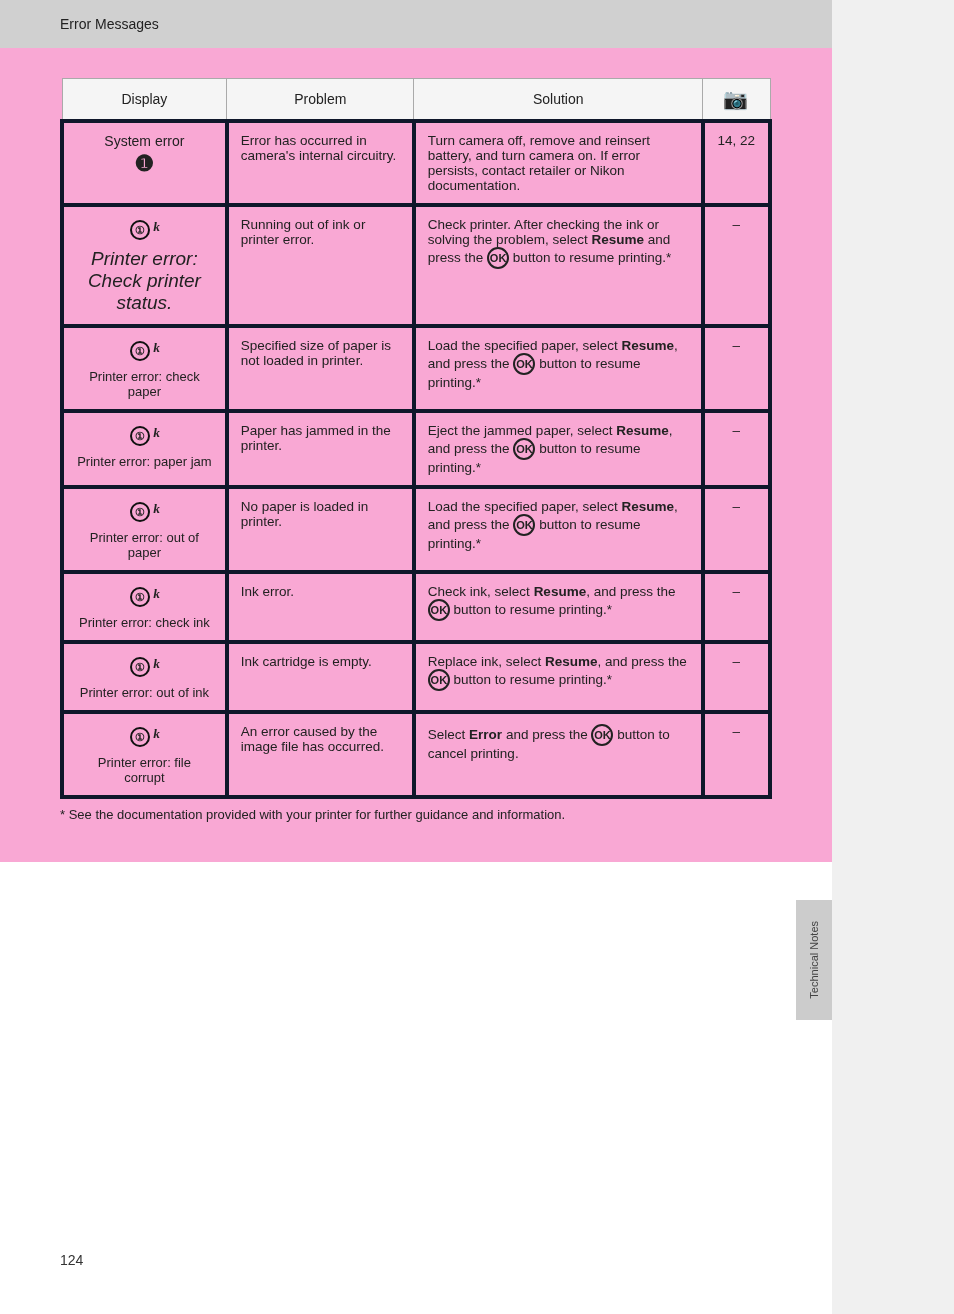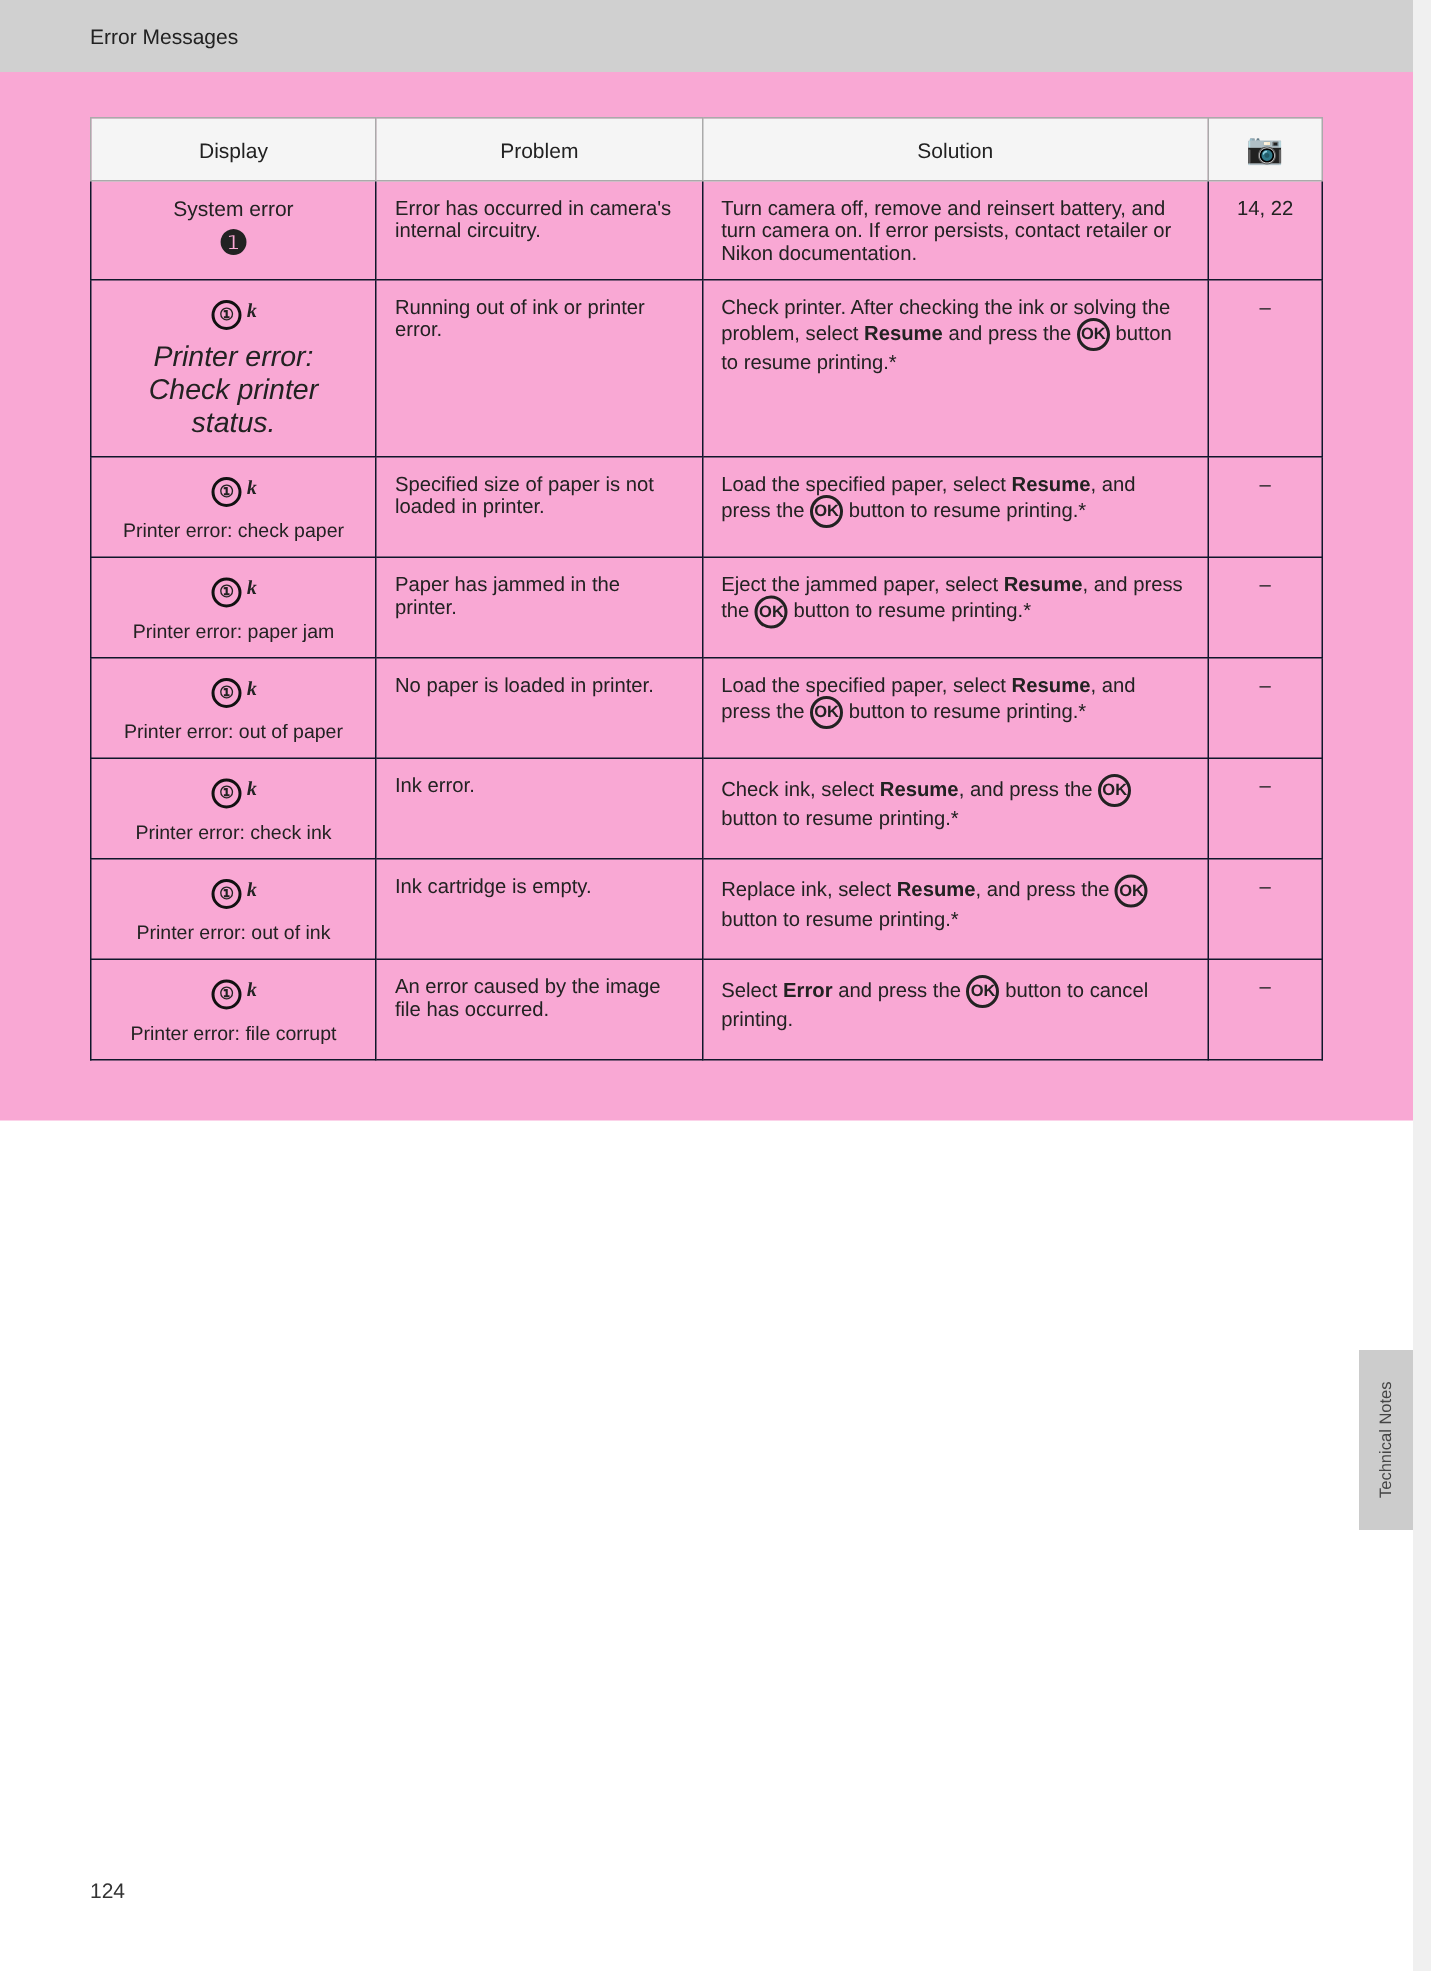--- a/index.html
+++ b/index.html
@@ -7,21 +7,21 @@
       width: 954px;
       min-height: 1314px;
       background: #f0f0f0;
       font-family: Arial, Helvetica, sans-serif;
       font-size: 14px;
       color: #222;
       position: relative;
     }
 
     .page {
-      width: 942px;
+      width: 832px;
       min-height: 1314px;
       background: #fff;
       position: relative;
       padding: 0;
     }
 
     
     .top-bar {
       background: #d0d0d0;
       height: 48px;
@@ -53,21 +53,21 @@
     thead tr th {
       border: 1px solid #aaa;
       background: #f5f5f5;
       padding: 8px 10px;
       font-weight: normal;
       text-align: center;
       font-size: 14px;
     }
 
     tbody tr td {
-      border: 1px solid #0f172a;
+      border: 4px solid #0f172a;
       padding: 10px 12px;
       vertical-align: top;
     }
 
     tbody tr td:first-child {
       text-align: center;
       width: 175px;
     }
 
     tbody tr td:nth-child(2) {
@@ -271,20 +271,21 @@
   </div>
       <span style="font-size:13px; margin-top:3px;">Printer error: file corrupt</span>
     </div>
             </td>
             <td>An error caused by the image file has occurred.</td>
             <td>Select <b>Error</b> and press the <span class="ok-circle">OK</span> button to cancel printing.</td>
             <td>–</td>
           </tr>
         </tbody>
     </table>
+    <div class="footnote">*  See the documentation provided with your printer for further guidance and information.</div>
   </div>
 
   <div class="page-number">124</div>
 
   <div class="side-tab">
     <span class="side-tab-label">Technical Notes</span>
   </div>
 
 </div>
 

